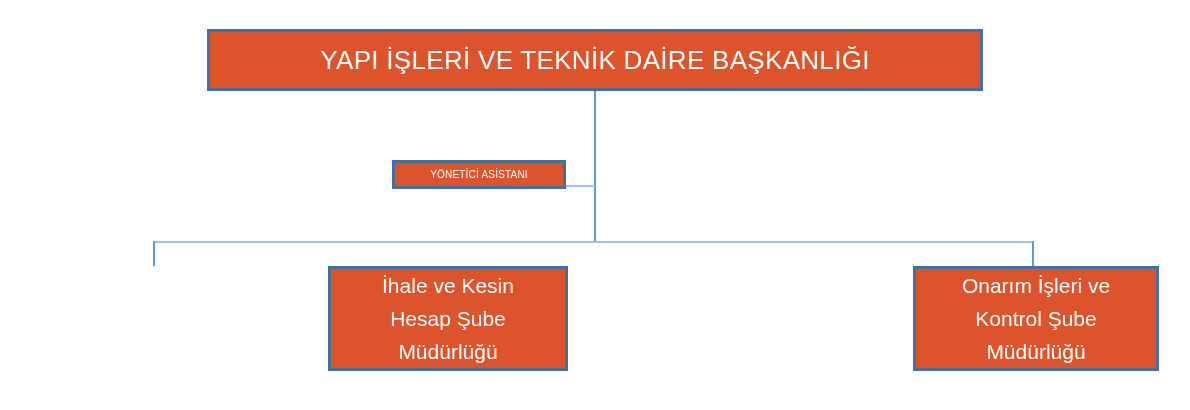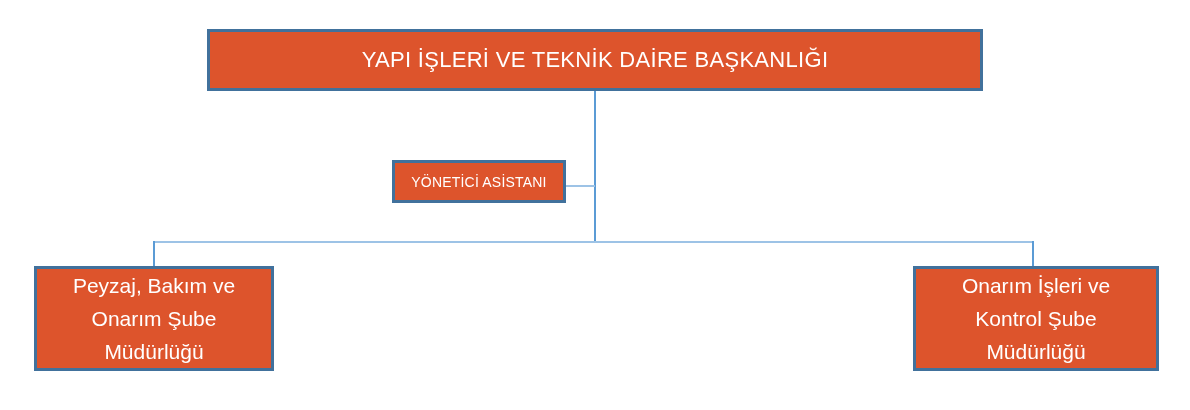--- a/index.html
+++ b/index.html
@@ -20,25 +20,25 @@
   .org-box{
     position:absolute;
     background:var(--fill);
     border:3px solid var(--border);
     color:var(--text);
     display:flex;align-items:center;justify-content:center;
     text-align:center;
   }
   .root-box{
     left:207px;top:29px;width:776px;height:62px;
-    font-size:22px;letter-spacing:0.3px;
+    font-size:26px;letter-spacing:0.3px;
   }
   .assistant-box{
-    left:392px;top:160px;width:174px;height:43px;
-    font-size:14px;letter-spacing:0.2px;
+    left:392px;top:160px;width:174px;height:29px;
+    font-size:10px;letter-spacing:0.2px;
   }
   .dept-box{
     top:266px;height:105px;
     font-size:21px;line-height:33px;
     padding:0 24px;
   }
   .dept-box.b1{left:34px;width:240px;}
   .dept-box.b2{left:328px;width:240px;}
   .dept-box.b3{left:618px;width:242px;}
   .dept-box.b4{left:913px;width:246px;}
@@ -63,20 +63,20 @@
   <div class="connector conn-h conn-assistant"></div>
 
   <div class="org-box root-box">
     <span>YAPI İŞLERİ VE TEKNİK DAİRE BAŞKANLIĞI</span>
   </div>
 
   <div class="org-box assistant-box">
     <span>YÖNETİCİ ASİSTANI</span>
   </div>
 
-  <div class="org-box dept-box b1">
-    <span>Peyzaj, Bakım ve Onarım Şube Müdürlüğü</span>
+  <div class="org-box dept-box b2">
+    <span>İhale ve Kesin Hesap Şube Müdürlüğü</span>
   </div>
   <div class="org-box dept-box b4">
     <span>Onarım İşleri ve Kontrol Şube Müdürlüğü</span>
   </div>
 
 </div>
 
 </body></html>

